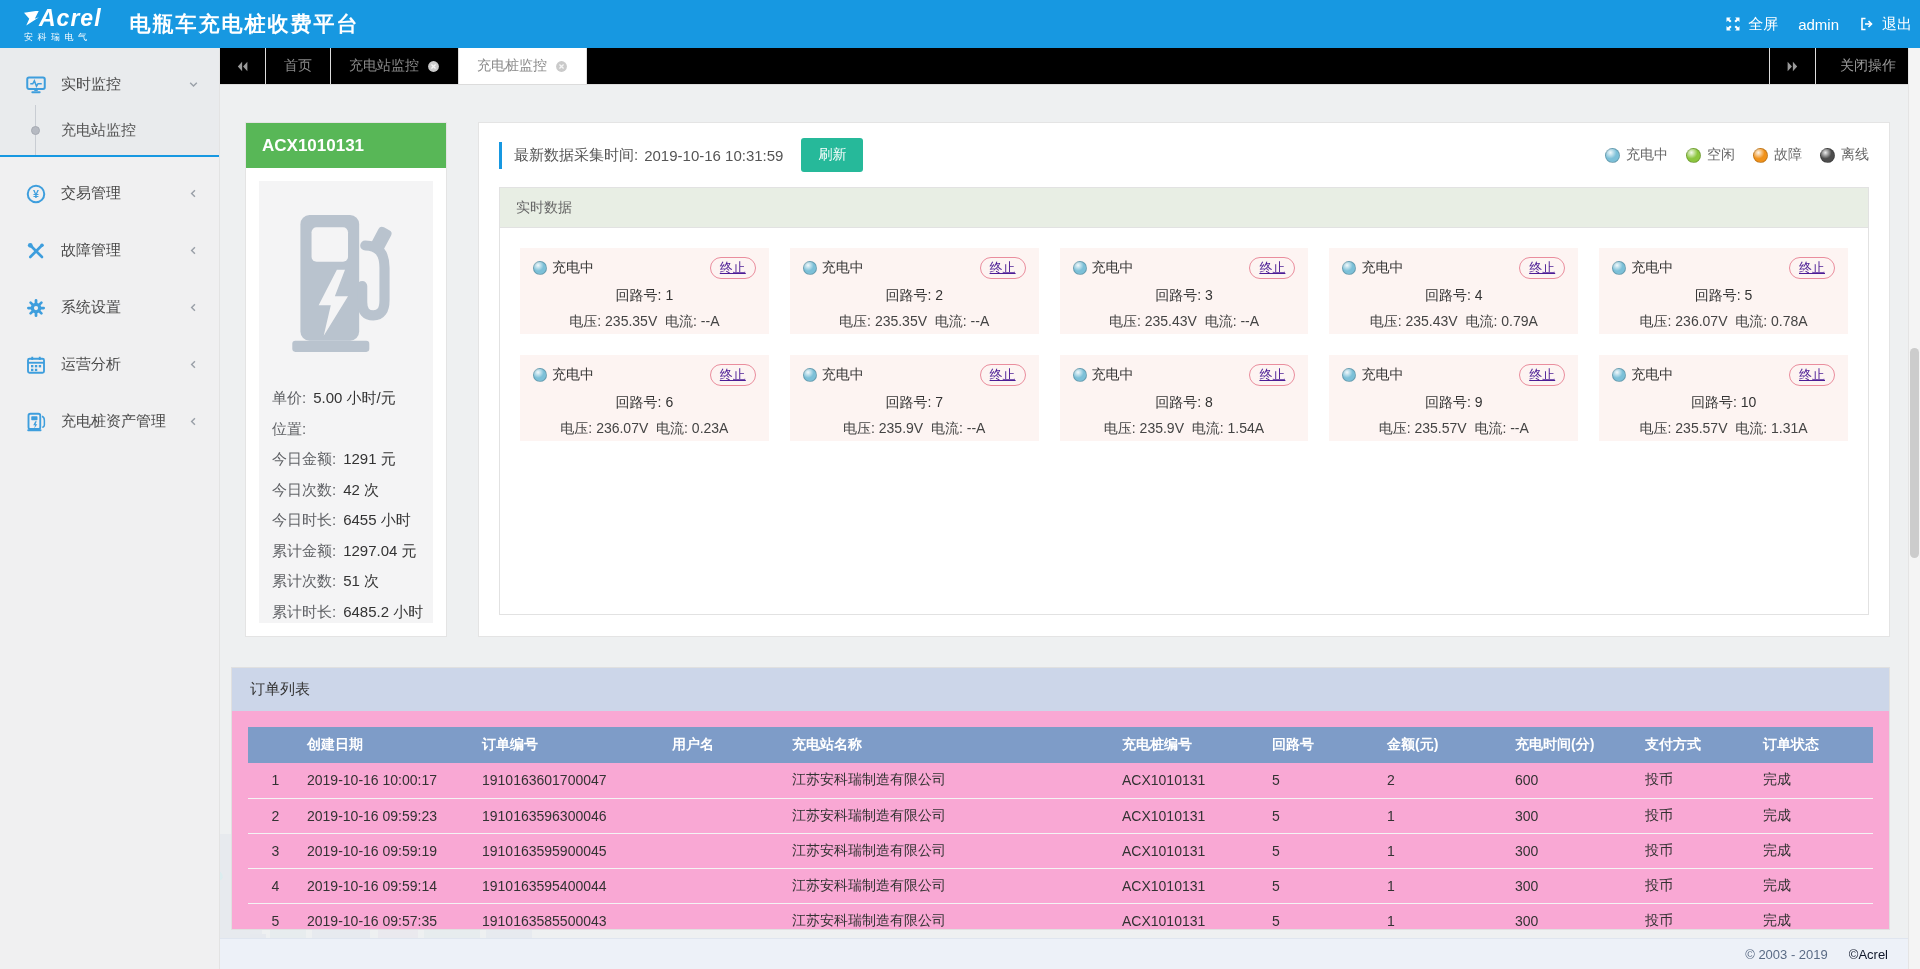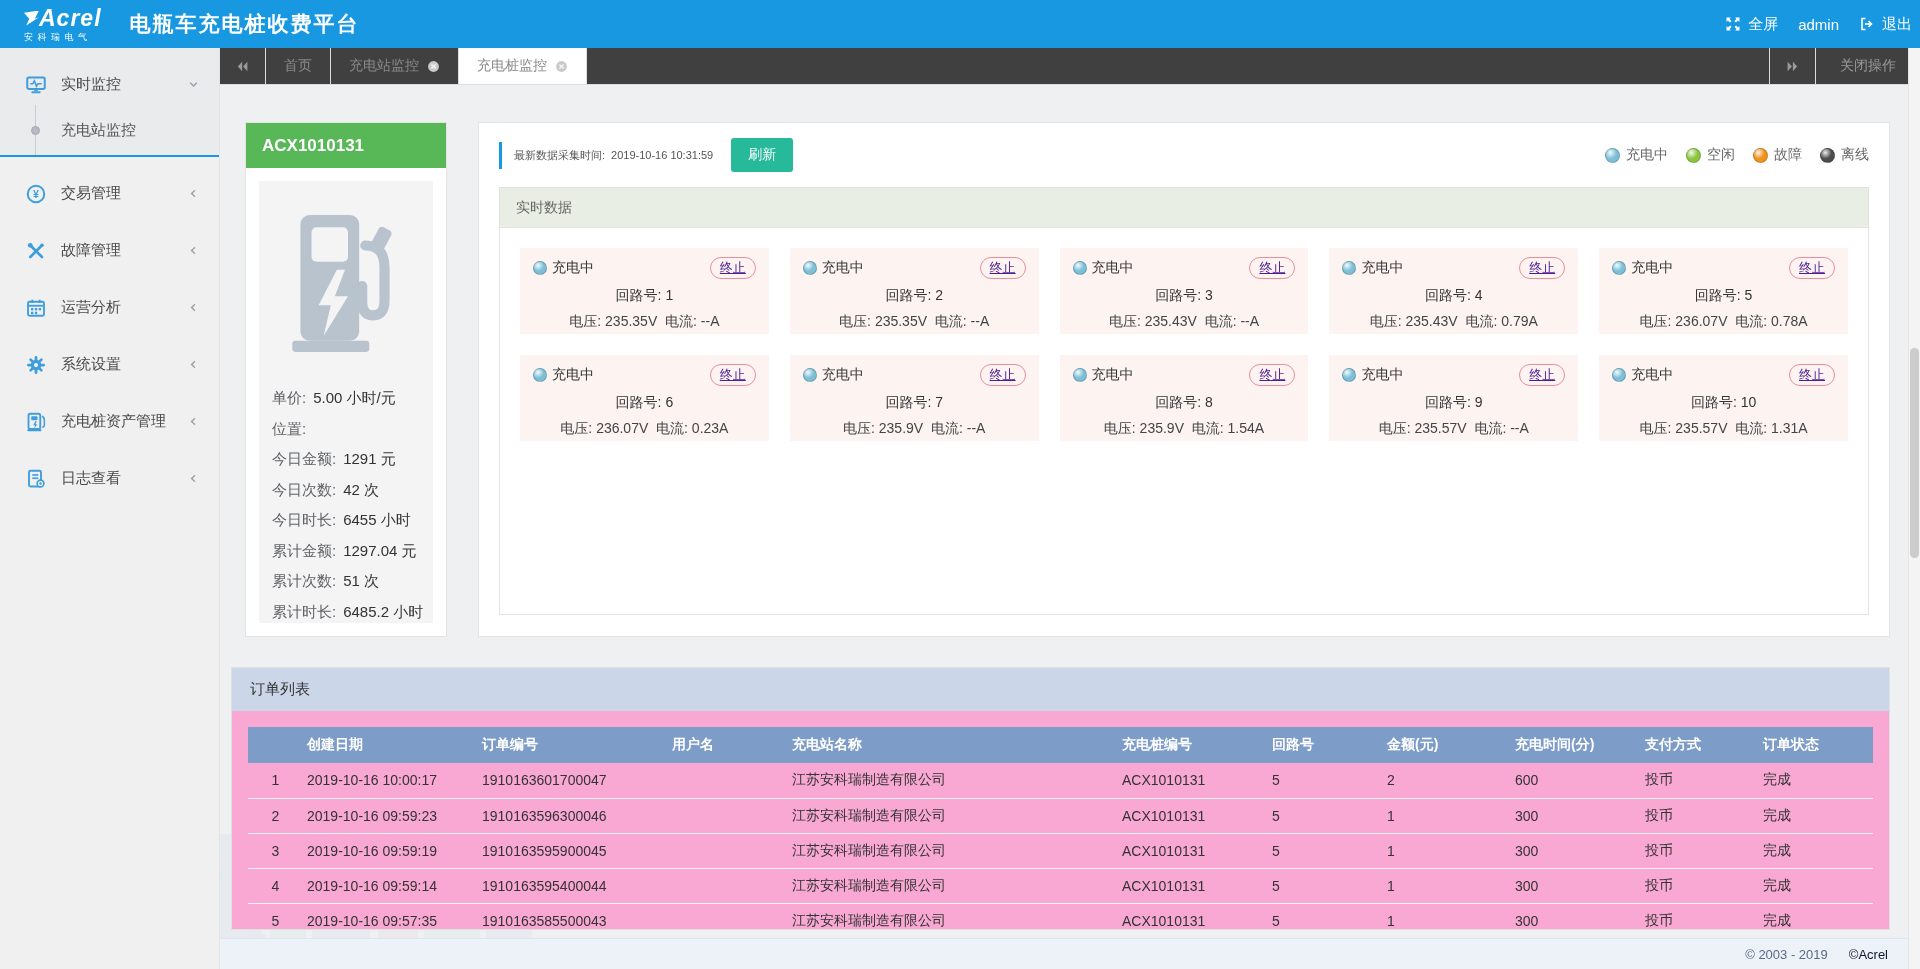--- a/index.html
+++ b/index.html
@@ -14,21 +14,21 @@
     background:#1798e1; display:flex; align-items:center; z-index:7; }
   .logo { display:flex; flex-direction:column; margin-left:24px; color:#fff; line-height:1; }
   .logo-brand { display:flex; align-items:center; font-style:italic; font-weight:bold; font-size:23px; letter-spacing:1px; }
   .logo-flag { width:15px; height:15px; background:#fff; clip-path:polygon(0 15%,100% 0,72% 55%,100% 45%,15% 100%,35% 55%); }
   .logo-sub { font-size:9px; letter-spacing:4.5px; margin-top:3px; }
   .app-title { color:#fff; font-size:21px; font-weight:bold; margin-left:28px; letter-spacing:2px; }
   .topbar-right { margin-left:auto; display:flex; align-items:center; gap:20px; margin-right:8px; color:#fff; font-size:15px; }
   .tb-item { display:flex; align-items:center; gap:7px; cursor:pointer; }
   .tb-item svg { width:16px; height:16px; }
   
-  .tabbar { position:absolute; top:48px; left:220px; right:0; height:37px; background:#404040;
+  .tabbar { position:absolute; top:48px; left:220px; right:0; height:37px; background:#000000;
     border-bottom:1px solid #dcdcdc; display:flex; align-items:stretch; z-index:5; }
   .tab-nav { width:46px; display:flex; align-items:center; justify-content:center; cursor:pointer; }
   .tab-nav svg { width:15px; height:15px; }
   .tab-nav.left { border-right:1px solid #ddd; }
   .tab-nav.right { border-left:1px solid #ddd; }
   .tabs { display:flex; }
   .tab { display:flex; align-items:center; gap:8px; padding:0 18px; border-right:1px solid #ddd;
     color:#8a8a8a; font-size:14px; cursor:pointer; }
   .tab.active { background:#fff; }
   .tab-close { display:inline-flex; width:13px; height:13px; }
@@ -61,21 +61,21 @@
   .device-inner { background:#f4f4f5; height:100%; padding:6px 13px; }
   .pile-wrap { height:196px; display:flex; align-items:center; justify-content:center; }
   .pile-wrap svg { width:132px; height:152px; }
   .stat-row { font-size:15px; line-height:30.5px; color:#606266; white-space:nowrap; }
   .stat-val { color:#333; margin-left:7px; }
   
   .monitor-panel { position:absolute; left:478px; top:122px; width:1412px; height:515px;
     background:#fff; border:1px solid #e4e4e4; padding:14px 20px; z-index:3; }
   .monitor-top { display:flex; align-items:center; height:36px; }
   .accent-bar { width:3px; height:27px; background:#1798e1; margin-right:12px; flex:none; }
-  .collect-text { font-size:11px; color:#555; }
+  .collect-text { font-size:15px; color:#555; }
   .collect-time { margin-left:6px; }
   .refresh-btn { margin-left:18px; background:#26b99a; color:#fff; font-size:14px; border:none;
     border-radius:3px; padding:8px 17px; cursor:pointer;text-align:right; }
   .legend { margin-left:auto; display:flex; align-items:center; gap:18px; font-size:14px; color:#666; }
   .legend-item { display:flex; align-items:center; gap:6px; }
   .orb { width:15px; height:15px; border-radius:50%; border:1px solid rgba(0,0,0,.18); flex:none;
     background:radial-gradient(circle at 34% 28%, rgba(255,255,255,.9), rgba(255,255,255,0) 48%), var(--c,#7cc0d8); }
   .realtime-box { margin-top:14px; border:1px solid #e2e2e2; height:428px; }
   .box-header { height:40px; background:#e8eee4; border-bottom:1px solid #e2e2e2;
     display:flex; align-items:center; padding-left:16px; font-size:14px; color:#666; }
@@ -235,20 +235,40 @@
         <span class="sb-label">故障管理</span>
         <span><svg class="chev" viewBox="0 0 10 10">
             <polyline points="6.3,2 3.3,5 6.3,8" fill="none" stroke="#9aa0a8" stroke-width="1.3"></polyline>
           </svg></span>
       </div>
     </div>
     <div class="sb-group">
       <div class="sb-item">
         <span class="sb-icon">
           <svg viewBox="0 0 16 16">
+            <g fill="#3e9edd">
+              <rect x="6.9" y="0.8" width="2.2" height="14.4" rx="1.1"></rect>
+              <rect x="6.9" y="0.8" width="2.2" height="14.4" rx="1.1" transform="rotate(45 8 8)"></rect>
+              <rect x="6.9" y="0.8" width="2.2" height="14.4" rx="1.1" transform="rotate(90 8 8)"></rect>
+              <rect x="6.9" y="0.8" width="2.2" height="14.4" rx="1.1" transform="rotate(135 8 8)"></rect>
+              <circle cx="8" cy="8" r="4.2"></circle>
+            </g>
+            <circle cx="8" cy="8" r="1.7" fill="#f0f0f1"></circle>
+          </svg>
+        </span>
+        <span class="sb-label">系统设置</span>
+        <span><svg class="chev" viewBox="0 0 10 10">
+            <polyline points="6.3,2 3.3,5 6.3,8" fill="none" stroke="#9aa0a8" stroke-width="1.3"></polyline>
+          </svg></span>
+      </div>
+    </div>
+    <div class="sb-group">
+      <div class="sb-item">
+        <span class="sb-icon">
+          <svg viewBox="0 0 16 16">
             <rect x="1.6" y="3" width="12.8" height="11.2" rx="1.2" fill="none" stroke="#3e9edd" stroke-width="1.5"></rect>
             <line x1="1.6" y1="6.2" x2="14.4" y2="6.2" stroke="#3e9edd" stroke-width="1.5"></line>
             <line x1="5" y1="1.4" x2="5" y2="4" stroke="#3e9edd" stroke-width="1.5"></line>
             <line x1="11" y1="1.4" x2="11" y2="4" stroke="#3e9edd" stroke-width="1.5"></line>
             <g fill="#3e9edd">
               <rect x="4" y="8" width="1.9" height="1.9"></rect>
               <rect x="7.1" y="8" width="1.9" height="1.9"></rect>
               <rect x="10.2" y="8" width="1.9" height="1.9"></rect>
               <rect x="4" y="11" width="1.9" height="1.9"></rect>
               <rect x="7.1" y="11" width="1.9" height="1.9"></rect>
@@ -258,65 +278,28 @@
         <span class="sb-label">运营分析</span>
         <span><svg class="chev" viewBox="0 0 10 10">
             <polyline points="6.3,2 3.3,5 6.3,8" fill="none" stroke="#9aa0a8" stroke-width="1.3"></polyline>
           </svg></span>
       </div>
     </div>
     <div class="sb-group">
       <div class="sb-item">
         <span class="sb-icon">
           <svg viewBox="0 0 16 16">
-            <g fill="#3e9edd">
-              <rect x="6.9" y="0.8" width="2.2" height="14.4" rx="1.1"></rect>
-              <rect x="6.9" y="0.8" width="2.2" height="14.4" rx="1.1" transform="rotate(45 8 8)"></rect>
-              <rect x="6.9" y="0.8" width="2.2" height="14.4" rx="1.1" transform="rotate(90 8 8)"></rect>
-              <rect x="6.9" y="0.8" width="2.2" height="14.4" rx="1.1" transform="rotate(135 8 8)"></rect>
-              <circle cx="8" cy="8" r="4.2"></circle>
-            </g>
-            <circle cx="8" cy="8" r="1.7" fill="#f0f0f1"></circle>
-          </svg>
-        </span>
-        <span class="sb-label">系统设置</span>
-        <span><svg class="chev" viewBox="0 0 10 10">
-            <polyline points="6.3,2 3.3,5 6.3,8" fill="none" stroke="#9aa0a8" stroke-width="1.3"></polyline>
-          </svg></span>
-      </div>
-    </div>
-    <div class="sb-group">
-      <div class="sb-item">
-        <span class="sb-icon">
-          <svg viewBox="0 0 16 16">
             <rect x="2" y="1.4" width="9.4" height="12.2" rx="1.5" fill="none" stroke="#3e9edd" stroke-width="1.5"></rect>
             <rect x="4.2" y="3.4" width="5" height="3.2" rx="0.6" fill="#3e9edd"></rect>
             <path d="M7.4 7.4 5.8 10.6 h1.4 l-0.6 2.6 2.4 -3.5 h-1.4 l1 -2.3z" fill="#3e9edd"></path>
             <path d="M12.8 3.4 c1.6 0.6 1.9 1.9 1.9 3.3 v3.5 c0 1.3 -0.9 1.9 -1.7 1.9" fill="none" stroke="#3e9edd" stroke-width="1.2"></path>
             <rect x="1" y="13.8" width="11.4" height="1.5" rx="0.7" fill="#3e9edd"></rect>
           </svg>
         </span>
         <span class="sb-label">充电桩资产管理</span>
-        <span><svg class="chev" viewBox="0 0 10 10">
-            <polyline points="6.3,2 3.3,5 6.3,8" fill="none" stroke="#9aa0a8" stroke-width="1.3"></polyline>
-          </svg></span>
-      </div>
-    </div>
-    <div class="sb-group">
-      <div class="sb-item">
-        <span class="sb-icon">
-          <svg viewBox="0 0 16 16">
-            <rect x="2.4" y="1.4" width="9.6" height="12.6" rx="1.2" fill="none" stroke="#3e9edd" stroke-width="1.5"></rect>
-            <line x1="5" y1="4.8" x2="9.8" y2="4.8" stroke="#3e9edd" stroke-width="1.3"></line>
-            <line x1="5" y1="7.4" x2="9.8" y2="7.4" stroke="#3e9edd" stroke-width="1.3"></line>
-            <circle cx="11.6" cy="11.6" r="2.7" fill="#f0f0f1" stroke="#3e9edd" stroke-width="1.3"></circle>
-            <circle cx="11.6" cy="11.6" r="1" fill="#3e9edd"></circle>
-          </svg>
-        </span>
-        <span class="sb-label">日志查看</span>
         <span><svg class="chev" viewBox="0 0 10 10">
             <polyline points="6.3,2 3.3,5 6.3,8" fill="none" stroke="#9aa0a8" stroke-width="1.3"></polyline>
           </svg></span>
       </div>
     </div>
   </div>
 
 <div class="device-card">
   <div class="device-header">ACX1010131</div>
   <div class="device-body">

